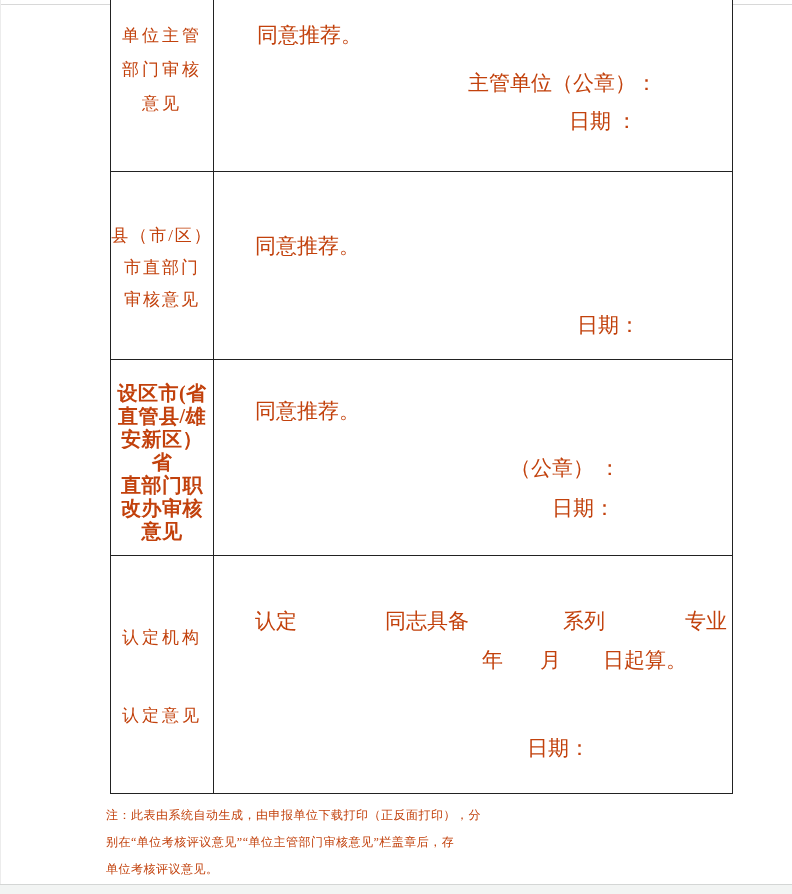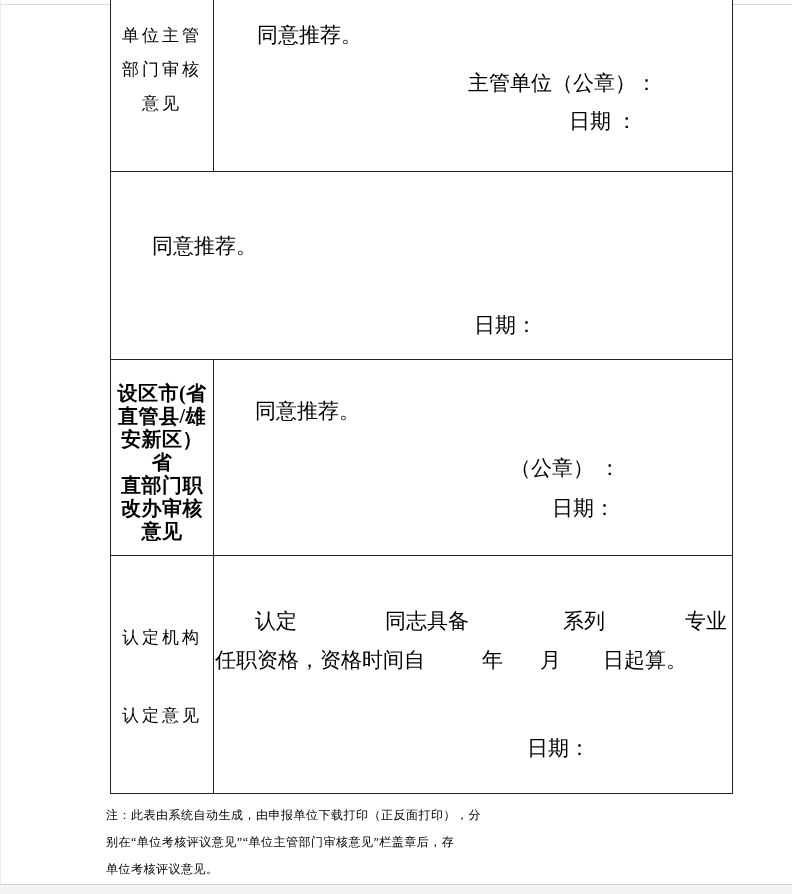--- a/index.html
+++ b/index.html
@@ -1,21 +1,21 @@
 <!DOCTYPE html>
 <html><head>
 <meta charset="utf-8">
 <style>
   html,body{margin:0;padding:0;background:#ffffff;}
   .page{
     position:relative;
     width:792px;height:894px;
     background:#ffffff;
     font-family:"Liberation Serif","DejaVu Serif",serif;
-    color:#000000;
+    color:#c2410c;
     overflow:hidden;
   }
   
   .edge-top{position:absolute;left:0;top:4px;width:792px;height:1px;background:#d8d8d8;}
   .edge-left{position:absolute;left:0;top:0;width:1px;height:894px;background:#ececec;}
   .edge-bottom-line{position:absolute;left:0;top:884px;width:792px;height:1px;background:#d4d6d5;}
   .edge-bottom-band{position:absolute;left:0;top:885px;width:792px;height:9px;background:#f2f4f3;}
 
   
   .form-table{
@@ -88,20 +88,25 @@
         <div class="lab-line">意见</div>
       </div>
       <div class="cell-content">
         <span class="t r1-approve">同意推荐。</span>
         <span class="t r1-seal">主管单位（公章）：</span>
         <span class="t r1-date">日期 ：</span>
       </div>
     </div>
 
     <div class="frow r2">
+      <div class="cell-label">
+        <div class="lab-line">县（市/区）</div>
+        <div class="lab-line">市直部门</div>
+        <div class="lab-line">审核意见</div>
+      </div>
       <div class="cell-content">
         <span class="t r2-approve">同意推荐。</span>
         <span class="t r2-date">日期：</span>
       </div>
     </div>
 
     <div class="frow r3">
       <div class="cell-label">
         <div class="lab-line">设区市(省</div>
         <div class="lab-line">直管县/雄</div>
@@ -120,21 +125,20 @@
     <div class="frow r4">
       <div class="cell-label">
         <div class="lab-line">认定机构</div>
         <div class="lab-line">认定意见</div>
       </div>
       <div class="cell-content">
         <span class="t r4-l1a">认定</span>
         <span class="t r4-l1b">同志具备</span>
         <span class="t r4-l1c">系列</span>
         <span class="t r4-l1d">专业</span>
-        <span class="t r4-l2a">任职资格，资格时间自</span>
         <span class="t r4-l2b">年</span>
         <span class="t r4-l2c">月</span>
         <span class="t r4-l2d">日起算。</span>
         <span class="t r4-date">日期：</span>
       </div>
     </div>
 
   </div>
 
   <div class="note">

